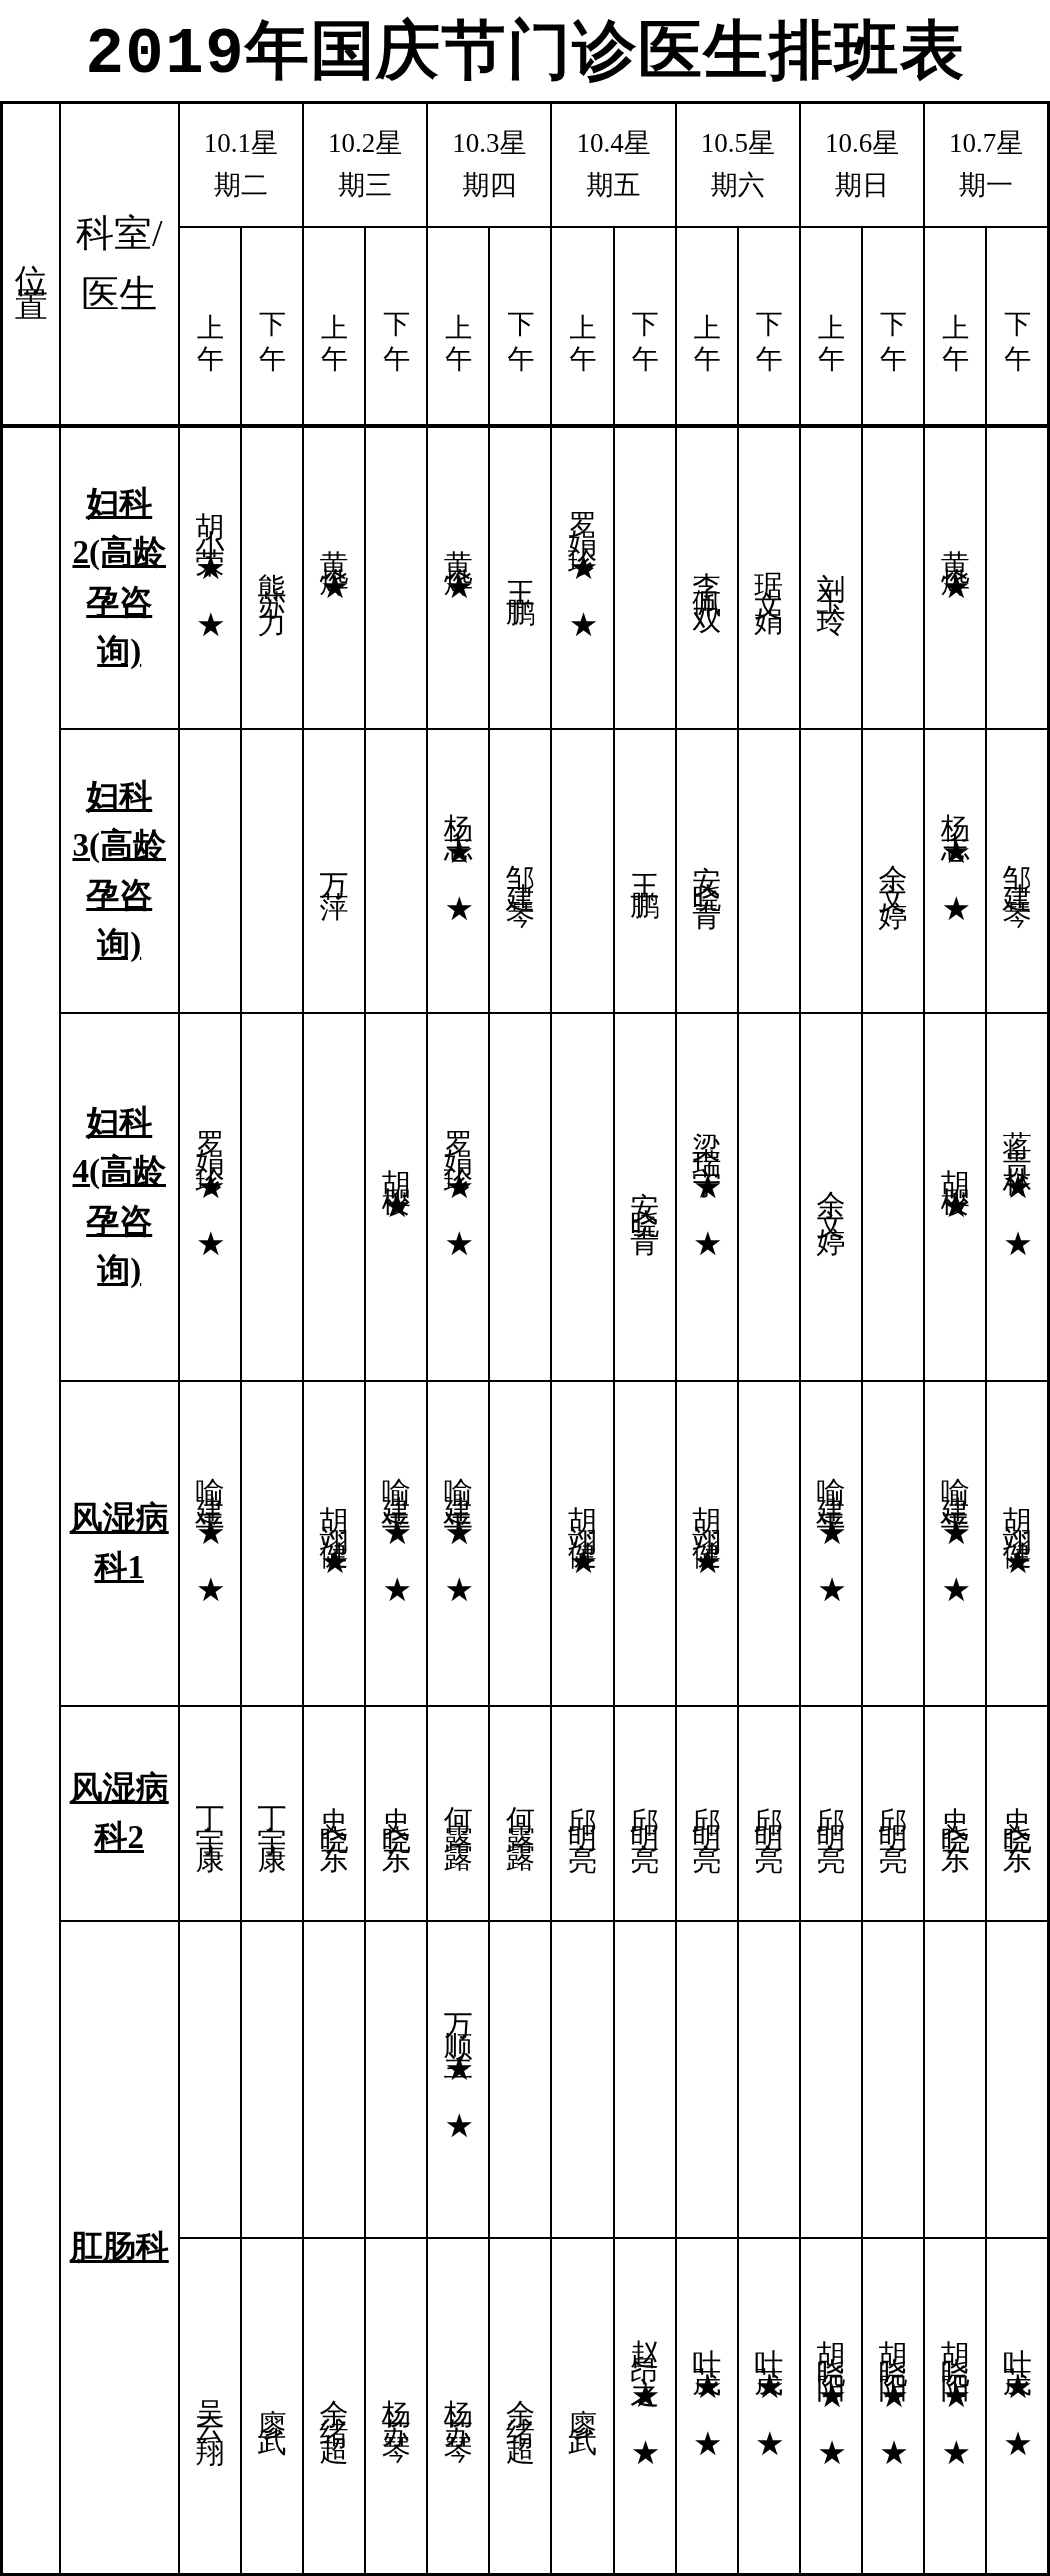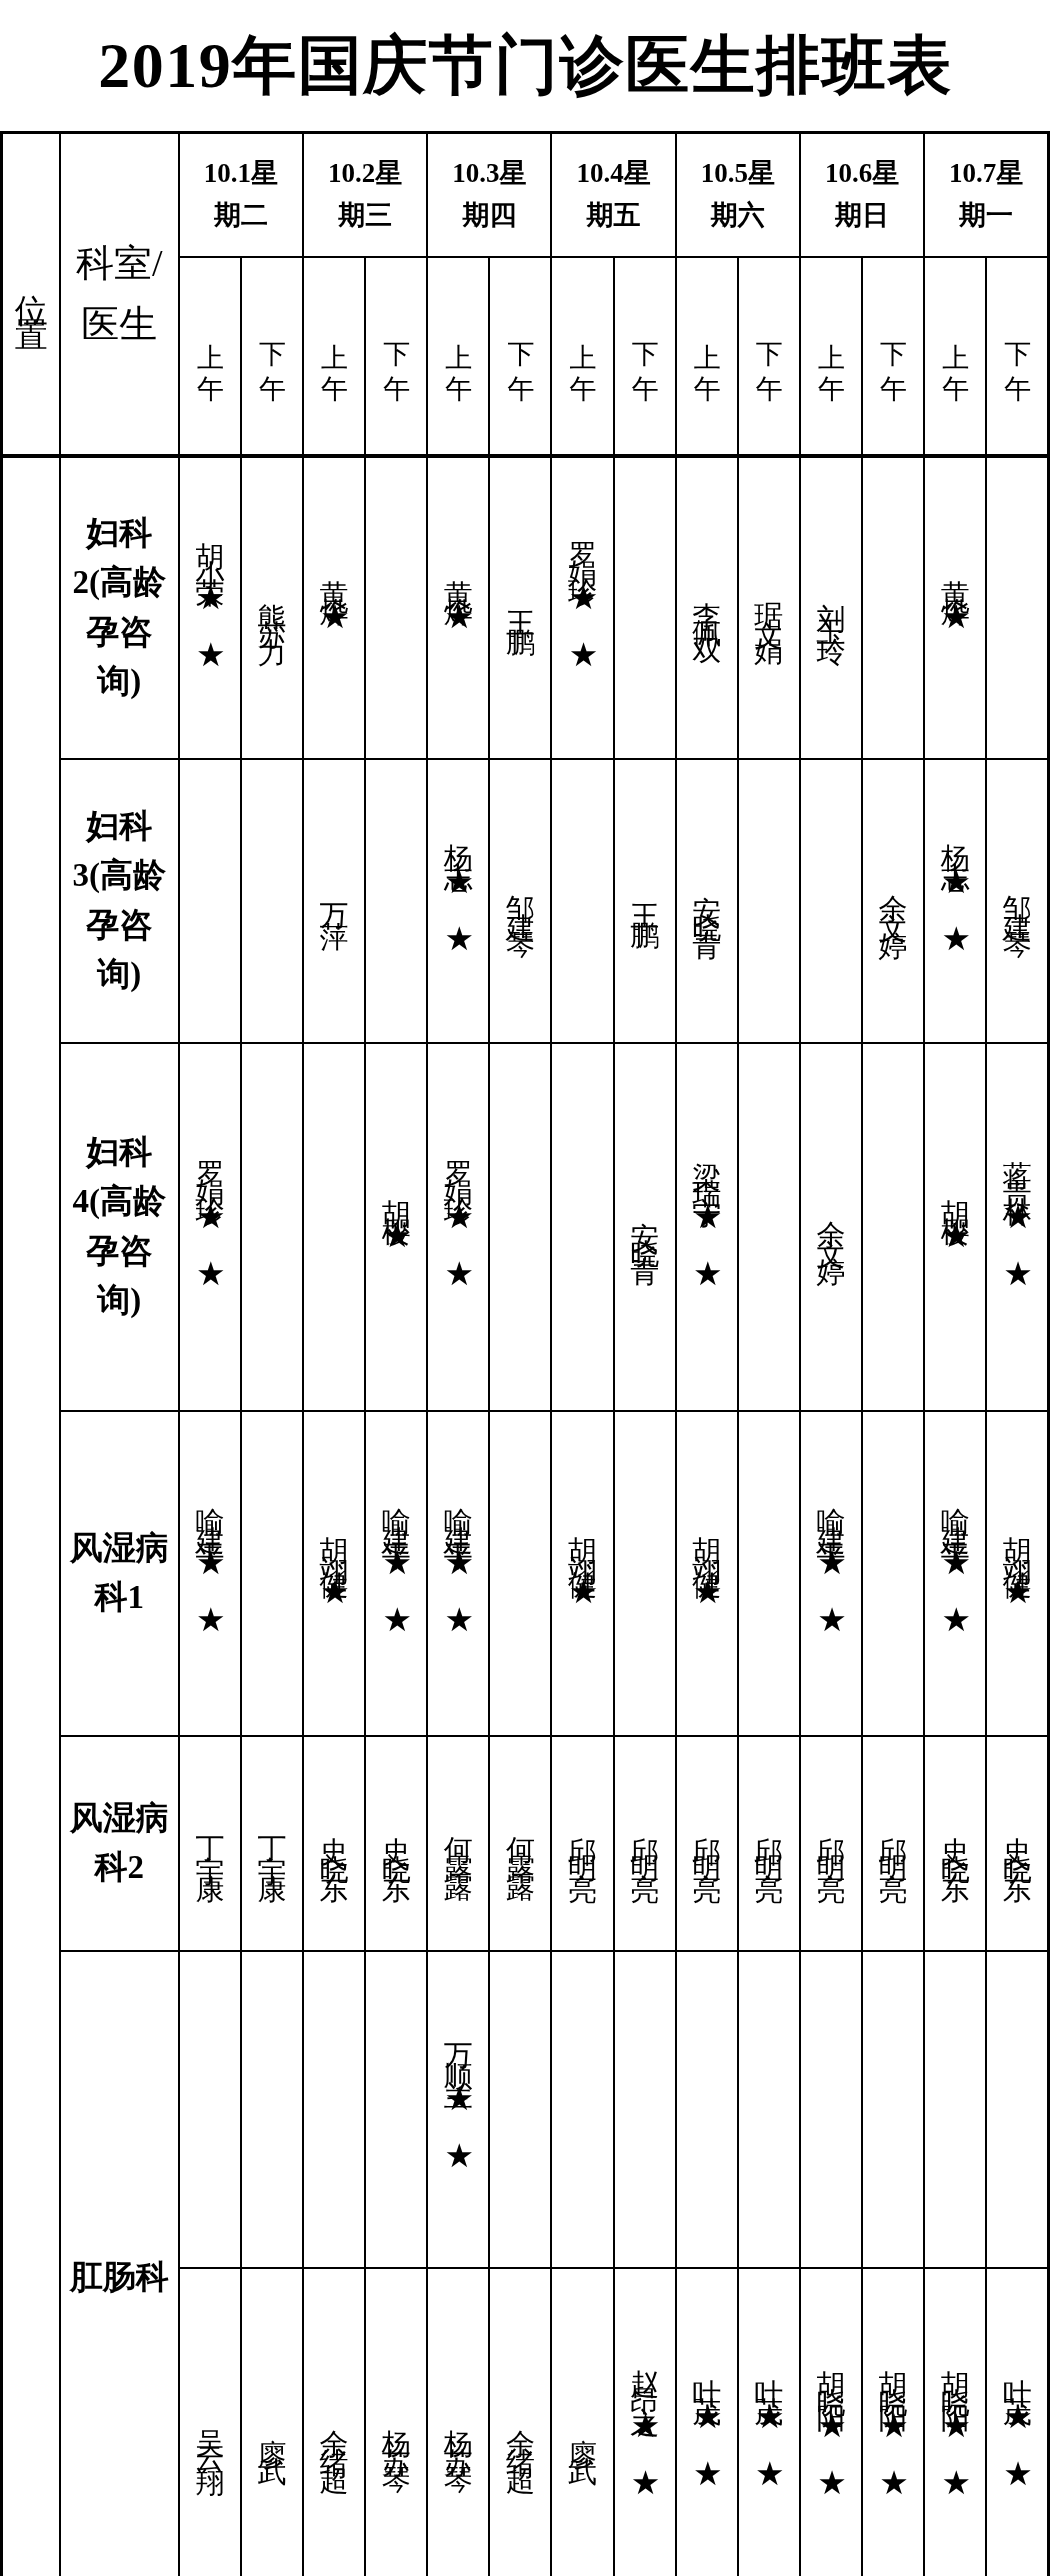--- a/index.html
+++ b/index.html
@@ -1,27 +1,27 @@
 <!DOCTYPE html>
 <html style="font-size:12px"><head>
 <meta charset="utf-8">
 <style>
   html,body{margin:0;padding:0;background:#fff;}
   body{width:1051px;font-family:"Liberation Serif","DejaVu Serif",serif;color:#000;}
-  .title{height:131px;display:flex;align-items:center;justify-content:center;
-         font-size:64px;font-weight:bold;letter-spacing:1.5px;white-space:nowrap;}
+  .title{height:101px;display:flex;align-items:center;justify-content:center;
+         font-size:64px;font-weight:bold;letter-spacing:1.5px;white-space:nowrap;font-family:Liberation Mono, monospace;}
   table{border-collapse:collapse;table-layout:fixed;width:1050px;border:3.8px solid #000;}
   col.c-loc{width:58px;} col.c-dept{width:119px;} col.c-d{width:62px;}
   td,th{border:2.3px solid #000;padding:0;margin:0;text-align:center;vertical-align:middle;
         font-weight:normal;overflow:hidden;}
   .sep-bottom{border-bottom:4.6px solid #000;}
   .pre{white-space:pre-line;}
-  .date-cell{font-size:27px;font-weight:bold;line-height:1.55;}
+  .date-cell{font-size:27px;font-weight:normal;line-height:1.55;}
   .dept-header{font-size:38px;line-height:1.6;}
-  .dept-cell{font-size:33px;font-weight:bold;line-height:1.5;}
+  .dept-cell{font-size:33px;font-weight:bold;line-height:1.5;text-decoration:underline;}
   .vtext{display:inline-block;writing-mode:vertical-rl;text-orientation:upright;
          letter-spacing:18px;font-size:29px;line-height:1;}
   .vtext .stars{font-size:33px;letter-spacing:18px;margin-top:4.6px;}
   .loc-header .vtext{font-size:33px;letter-spacing:23px;}
   .session-cell .vtext{font-size:27px;letter-spacing:32px;}
 </style>
 </head>
 <body>
 
 <div class="title">2019年国庆节门诊医生排班表</div>

